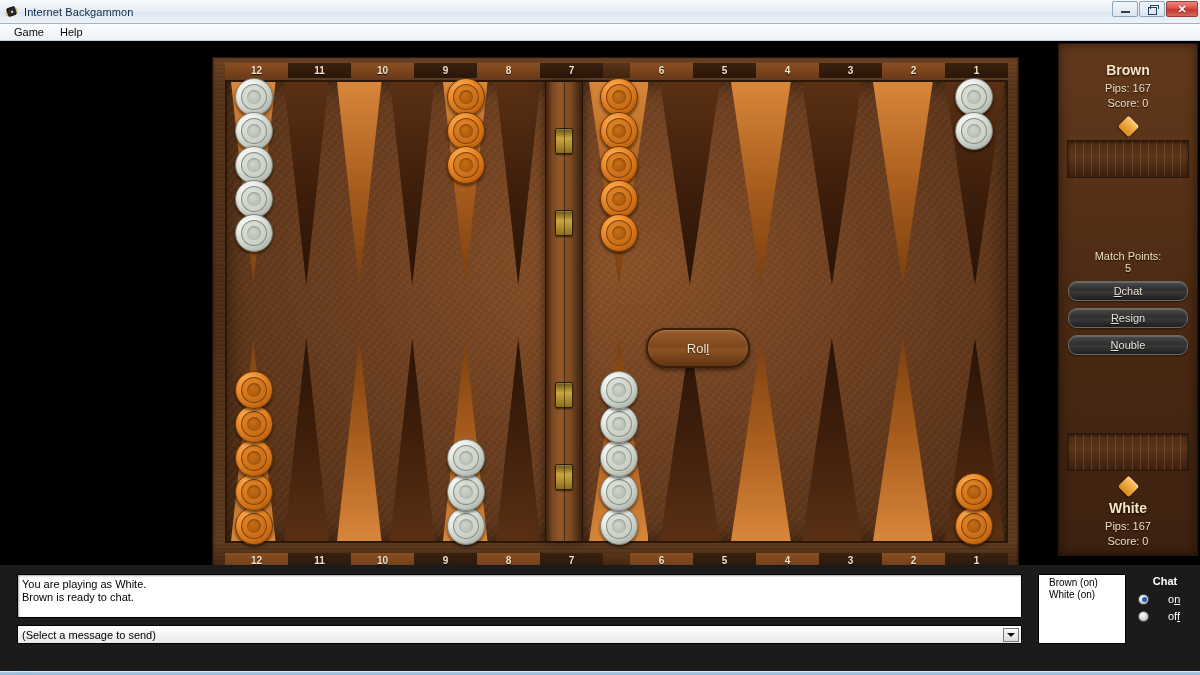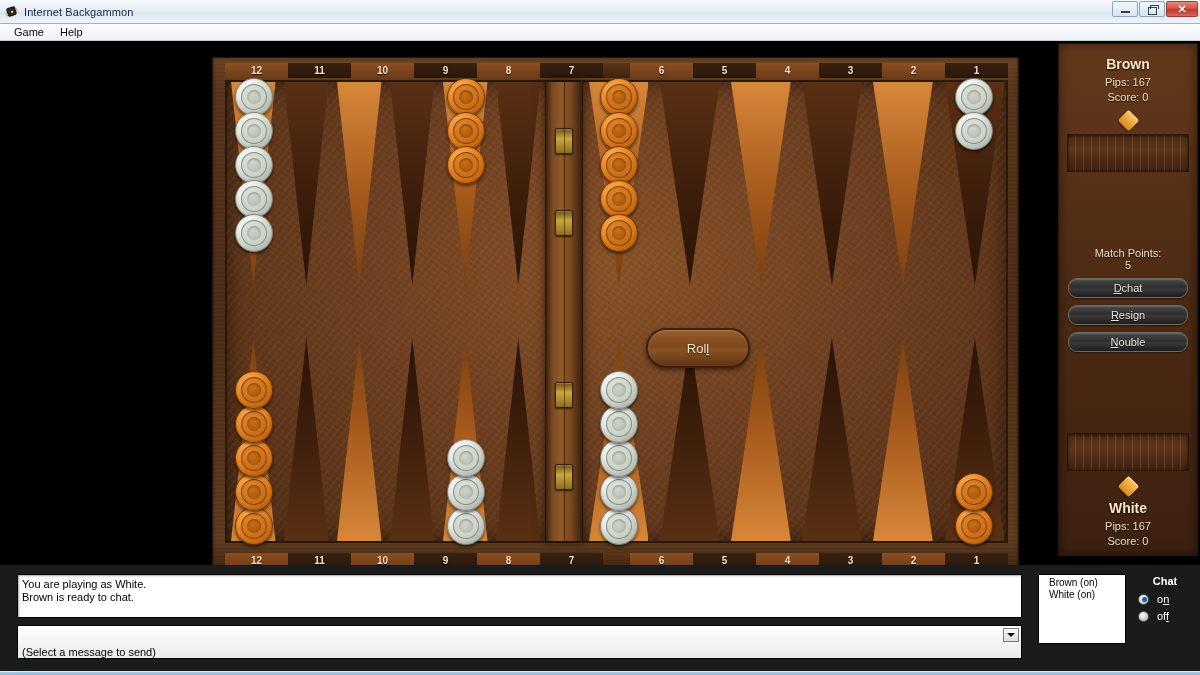--- a/index.html
+++ b/index.html
@@ -198,21 +198,21 @@
     font-size:13px; color:#f3e3c8; text-shadow:0 1px 2px rgba(0,0,0,.75);
   }
 
   
   .sidepanel {
     position:absolute; right:2px; top:2px; width:140px; height:513px;
     background:linear-gradient(to bottom,#63391c,#4c2a13 50%,#3d2110);
     border:1px solid #2a1608;
     box-shadow:inset 0 0 12px rgba(0,0,0,.5);
     display:flex; flex-direction:column; align-items:center;
-    padding-top:12px;
+    padding-top:18px;
   }
   .pname { font-size:14px; font-weight:bold; color:#f6e6c8; text-shadow:0 1px 2px rgba(0,0,0,.8); margin-bottom:3px;}
   .pstat { font-size:11px; color:#f0dfc0; text-shadow:0 1px 1px rgba(0,0,0,.8); line-height:15px; }
   .diamond {
     width:15px; height:15px; margin:8px 0 6px;
     background:linear-gradient(to bottom,#ffc76a,#d98a15);
     transform:rotate(45deg);
     box-shadow:0 1px 2px rgba(0,0,0,.6), inset 0 1px 1px rgba(255,255,255,.4);
     border-radius:2px;
   }
@@ -244,41 +244,41 @@
     background:#1b1b1b;
   }
   .chatlog {
     position:absolute; left:17px; top:9px; width:1005px; height:44px;
     background:#fff; border:1px solid #000;
     box-shadow:inset 1px 1px 2px rgba(0,0,0,.35);
     padding:3px 4px; font-size:11px; color:#000; line-height:13px;
     overflow:hidden;
   }
   .chatsel {
-    position:absolute; left:17px; top:60px; width:1005px; height:34px;
+    position:absolute; left:17px; top:60px; width:1005px; height:19px;
     background:linear-gradient(to bottom,#ffffff,#e9e9e9);
     border:1px solid #000;
-    display:flex; align-items:flex-end;
+    display:flex; align-items:center;
     font-size:11px; color:#000; padding-left:4px;
   }
   .chatsel .arrow {
     position:absolute; right:2px; top:2px; width:16px; height:14px;
     background:linear-gradient(to bottom,#fbfbfb,#dcdcdc);
     border:1px solid #7c7c7c;
     display:flex; align-items:center; justify-content:center;
   }
   .caret { width:0;height:0;border-left:4px solid transparent;border-right:4px solid transparent;border-top:4px solid #111; }
   .playerlist {
     position:absolute; left:1038px; top:9px; width:88px; height:70px;
     background:#fff; border:1px solid #000;
     font-size:10px; color:#000; padding:2px 10px; line-height:12px;
   }
   .chatctl { position:absolute; left:1134px; top:10px; width:62px; color:#fff; }
   .chatctl .ttl { font-size:11px; font-weight:bold; text-align:center; margin-bottom:6px; }
-  .radio-row { display:flex; align-items:center; gap:8px; margin-bottom:5px; padding-left:4px; }
+  .radio-row { display:flex; align-items:center; gap:19px; margin-bottom:5px; padding-left:4px; }
   .radio {
     width:11px; height:11px; border-radius:50%;
     background:radial-gradient(circle at 40% 35%, #fff, #cdcdcd 60%, #9a9a9a 100%);
     border:1px solid #5a5a5a; position:relative; flex:none;
   }
   .radio.on::after {
     content:''; position:absolute; left:2.5px; top:2.5px; width:5px; height:5px;
     border-radius:50%; background:#1a5fb4;
   }
   .rlabel { font-size:11px; color:#fff; }

